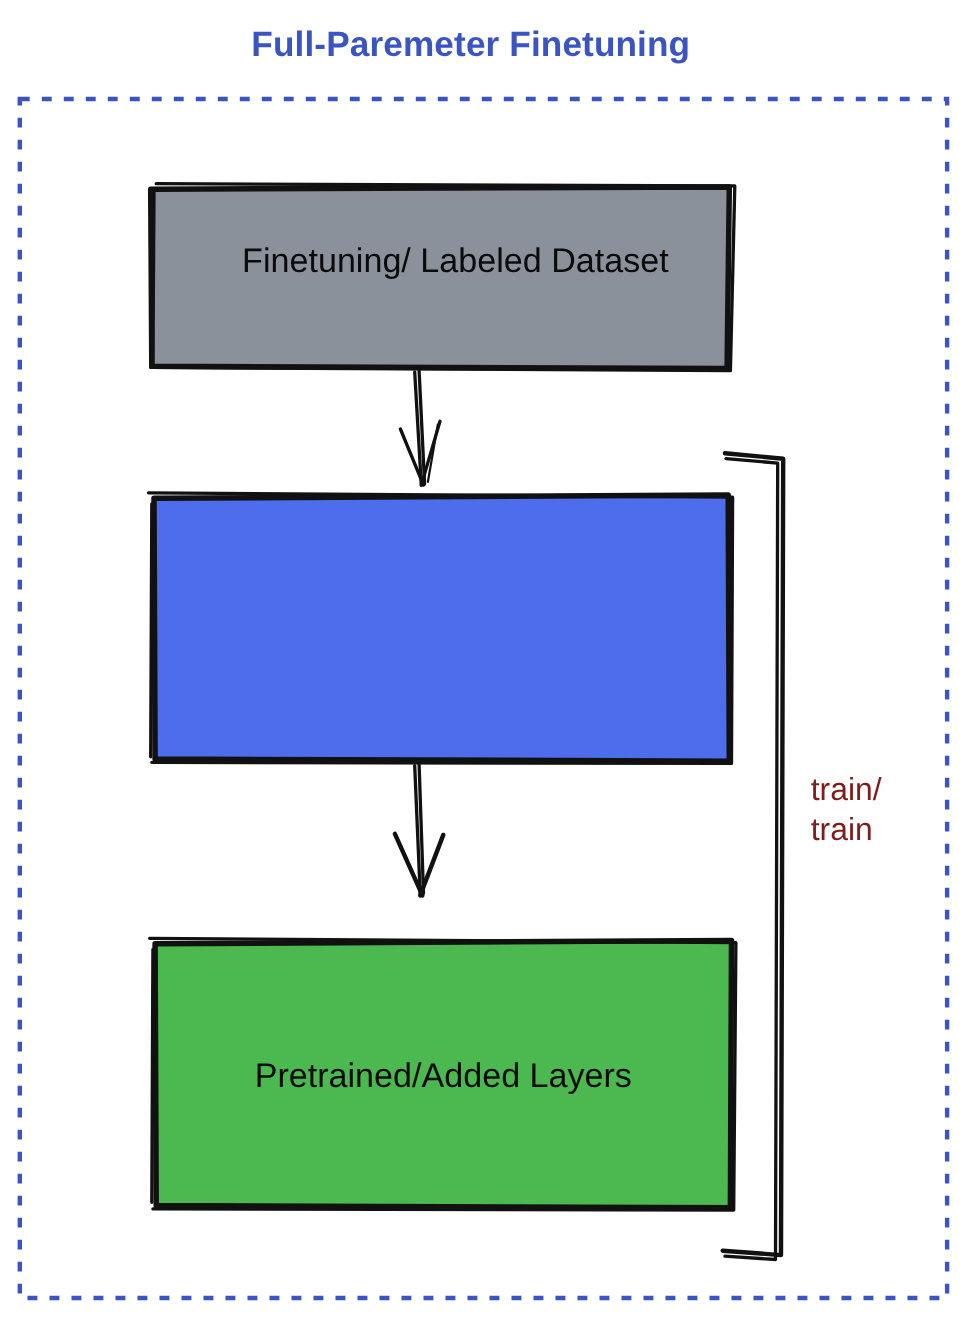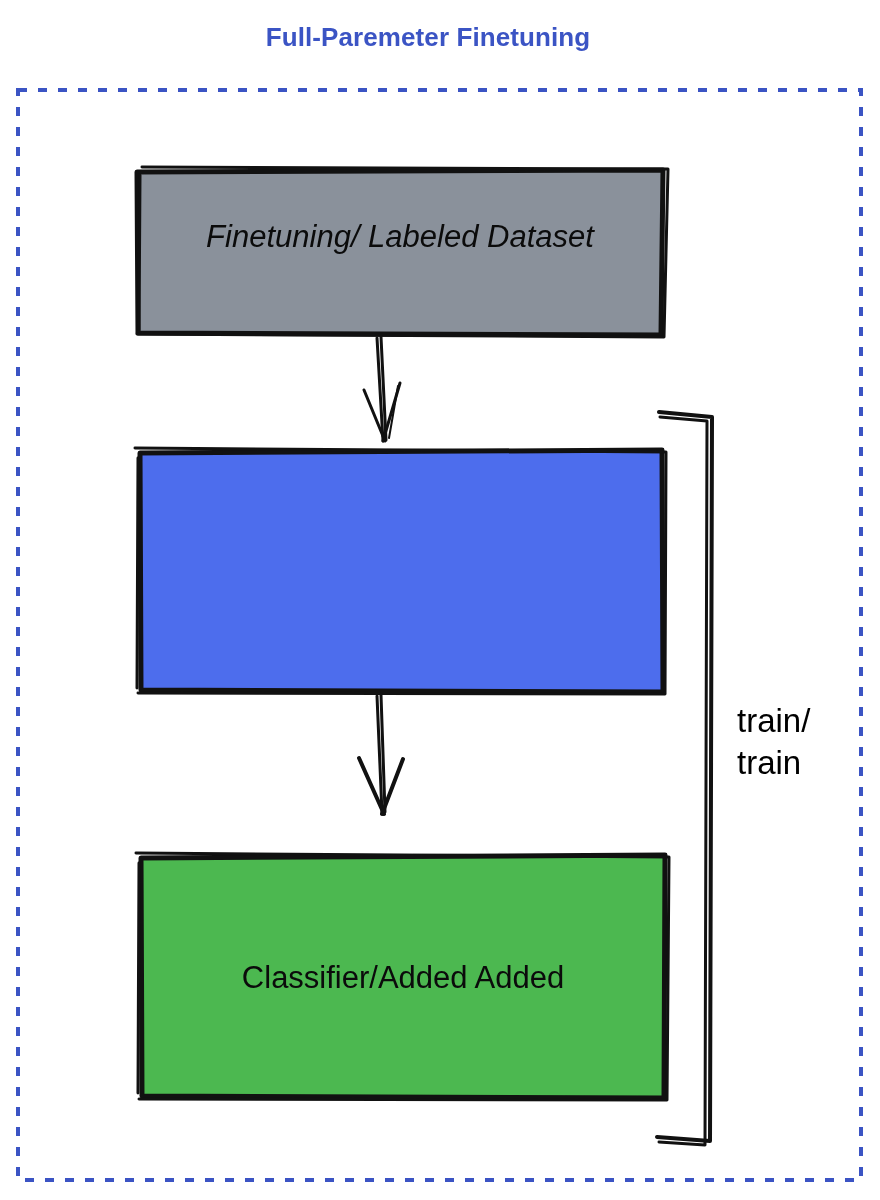--- a/index.html
+++ b/index.html
@@ -20,41 +20,41 @@
     width: 880px;
     height: 1200px;
   }
   .diagram-title {
     position: absolute;
     top: 22px;
     left: 0;
     width: 856px;
     text-align: center;
     font-family: "Liberation Sans", sans-serif;
-    font-size: 26px;
+    font-size: 32px;
     font-weight: 700;
     color: #3b54c4;
     letter-spacing: 0.1px;
     white-space: nowrap;
   }
   .node-label {
     position: absolute;
     font-family: "Liberation Sans", sans-serif;
     font-size: 31px;
     font-weight: 400;
     color: #0b0b0b;
     white-space: nowrap;
     text-align: center;
   }
   .edge-label {
     position: absolute;
     font-family: "Liberation Sans", sans-serif;
-    font-size: 33px;
+    font-size: 29px;
     font-weight: 400;
-    color: #000000;
+    color: #7f1d1d;
     line-height: 1.26;
     white-space: nowrap;
   }
   svg { display: block; }
 </style>
 </head>
 <body>
 
 <div id="canvas">
 
@@ -99,23 +99,23 @@
 
     <g>
       <path d="M659,412 L712,417 L710,1141 L657,1137" fill="none" stroke="#111111" stroke-width="4" stroke-linecap="round" stroke-linejoin="round"></path>
       <path d="M660,417 L707,421 L705,1145 L659,1142" fill="none" stroke="#111111" stroke-width="3" stroke-linecap="round" stroke-linejoin="round"></path>
     </g>
 
   </svg>
 
   <div class="diagram-title">Full-Paremeter Finetuning</div>
 
-  <div class="node-label" style="left:137px; top:219px; width:526px;font-style:italic;">Finetuning/ Labeled Dataset</div>
+  <div class="node-label" style="left:151px; top:219px; width:526px;">Finetuning/ Labeled Dataset</div>
 
 
-  <div class="node-label" style="left:141px; top:960px; width:524px;">Classifier/Added Added</div>
+  <div class="node-label" style="left:141px; top:960px; width:524px;">Pretrained/Added Layers</div>
 
   <div class="edge-label" style="left:737px; top:700px;">
     <div>train/</div>
     <div>train</div>
   </div>
 
 </div>
 
 </body></html>

